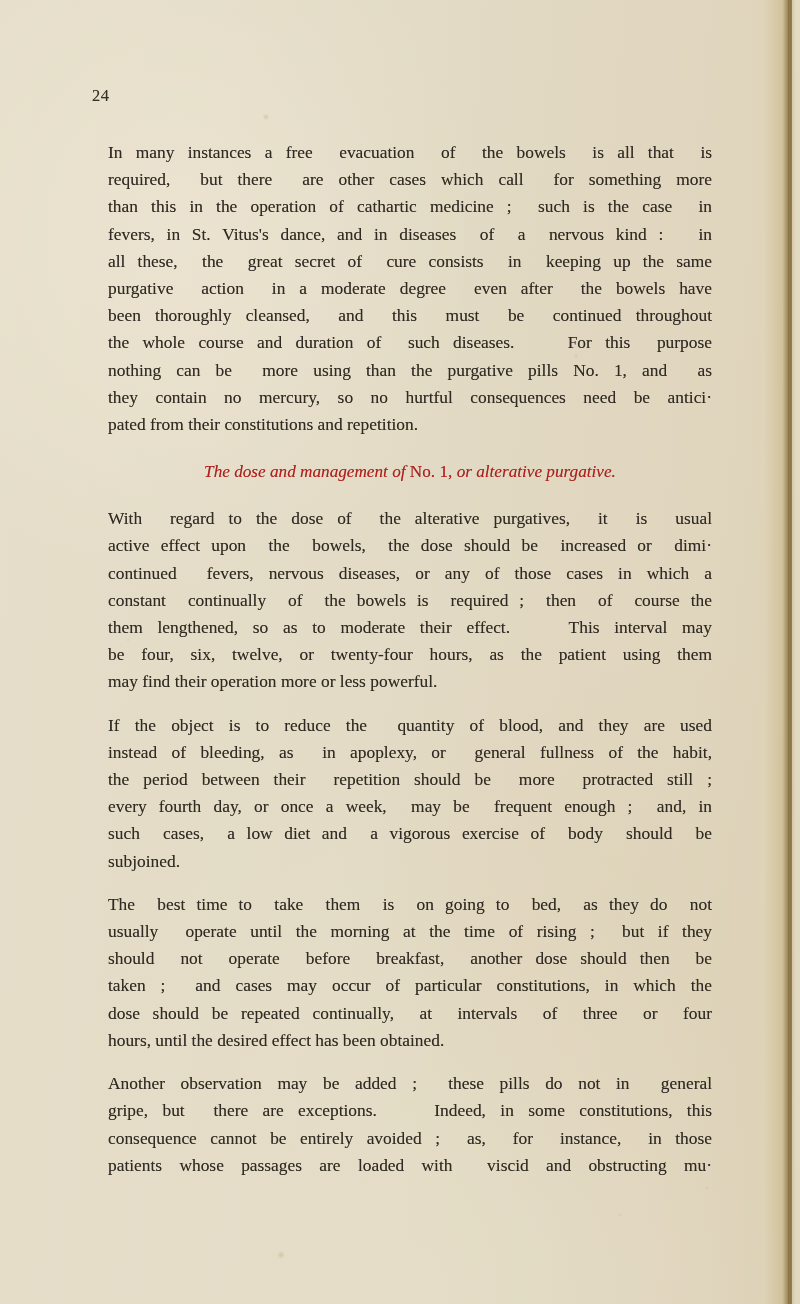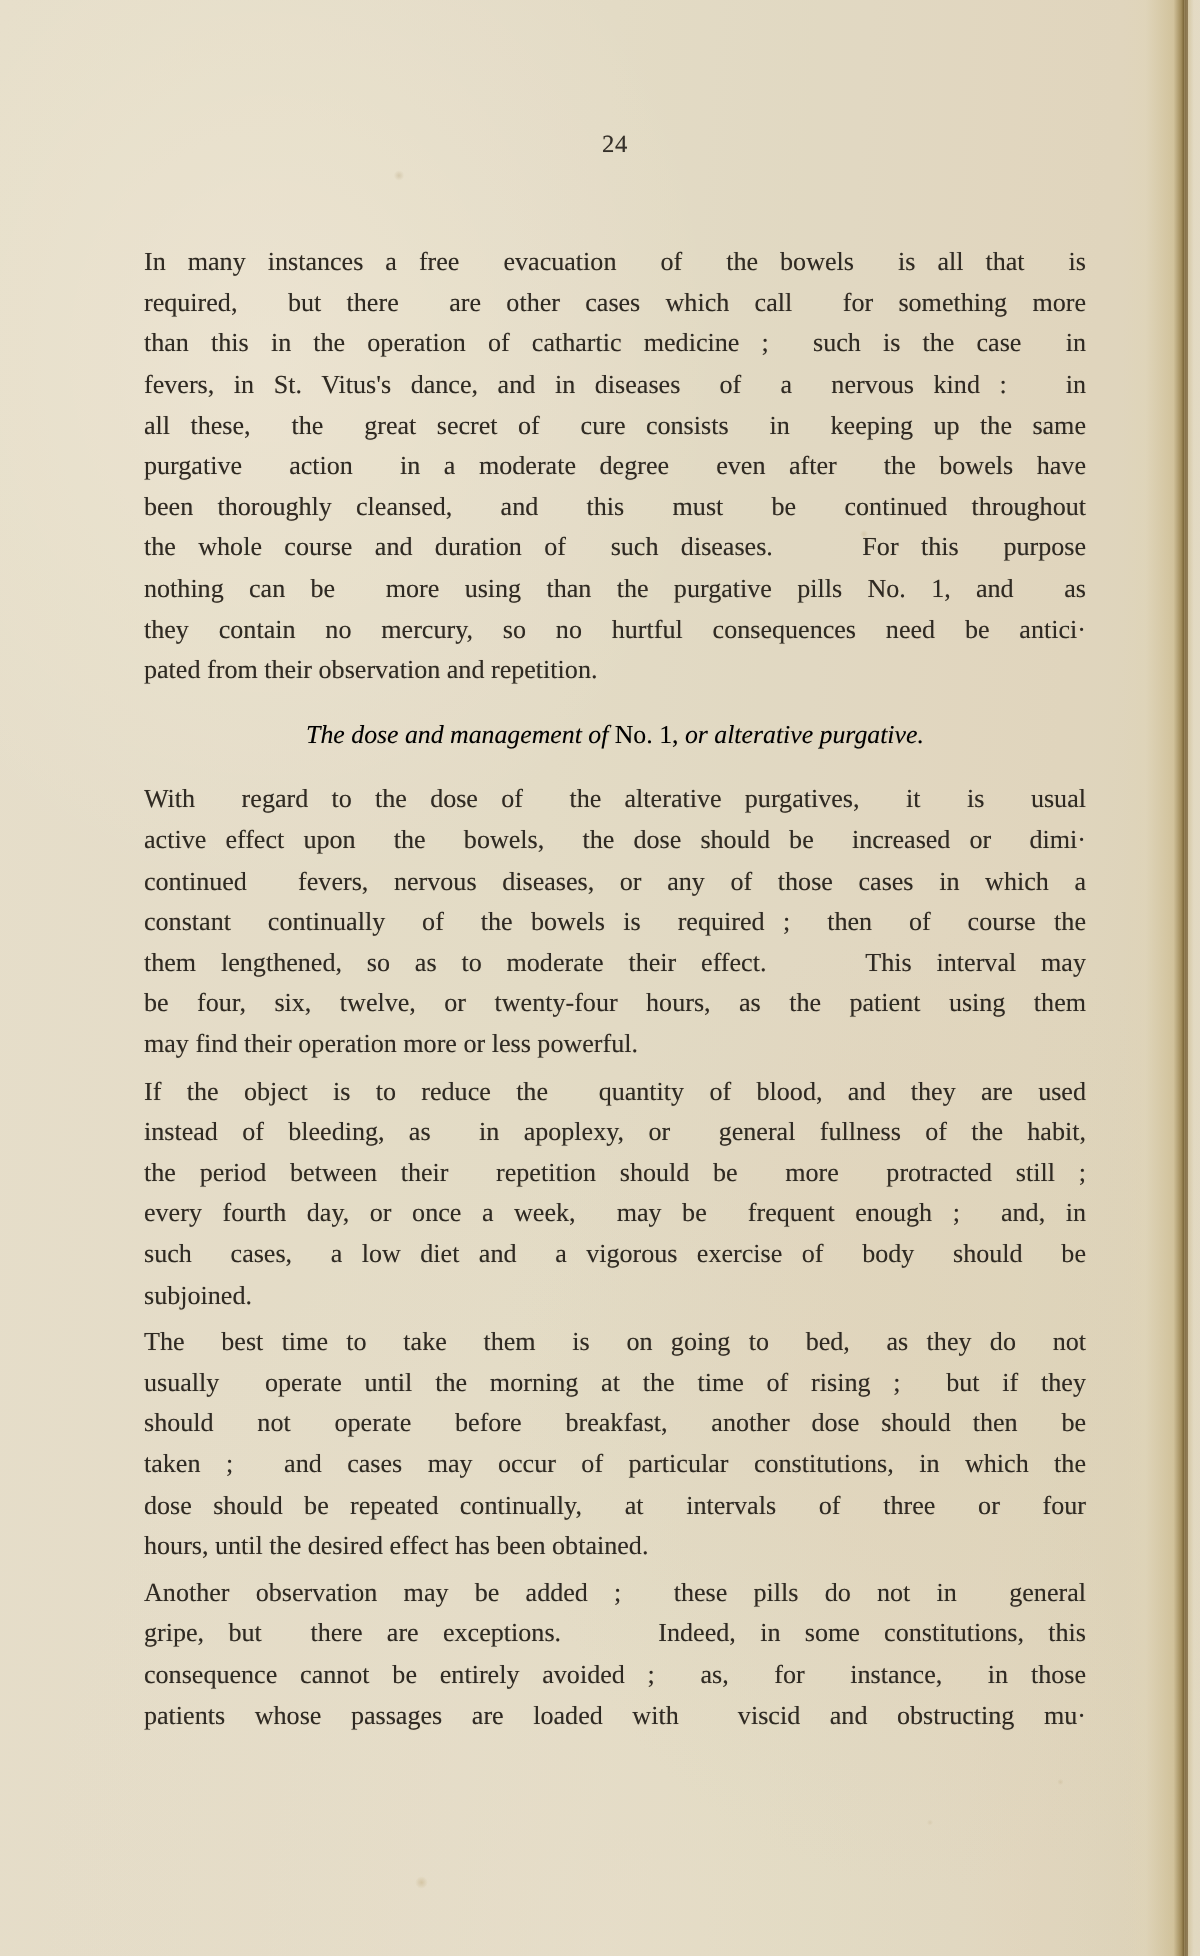--- a/index.html
+++ b/index.html
@@ -81,29 +81,29 @@
 
   
   .text-block {
     position: absolute;
     left: 92px;
     top: 86px;
     width: 636px;
   }
 
   .folio {
-    text-align: center;
+    text-align: left;
     font-size: 16.5px;
     letter-spacing: 0.5px;
-    margin: 0 0 55px 0;
+    margin: 0 0 33px 0;
     color: #35302a;
   }
 
   .para {
-    margin: 4px;
+    margin: 16px;
     font-size: 17.4px;
     line-height: 27.2px;
     text-align: justify;
     text-align-last: left;
     color: #2f2a23;
     hyphens: none;
   }
 
   .para .ln {
     display: block;
@@ -120,21 +120,21 @@
     text-align-last: left;
   }
 
   .section-head {
     margin: 12px;
     padding: 4px 0 4px 0;
     text-align: center;
     font-style: italic;
     font-size: 17.2px;
     line-height: 27px;
-    color: #000000;
+    color: #b91c1c;
   }
   .section-head .roman {
     font-style: normal;
   }
 
   
   .ink-soft {
     text-shadow: 0 0 0.45px rgba(60,50,35,0.45);
   }
 </style>
@@ -157,21 +157,21 @@
       <span class="ln j">In many instances a free  evacuation  of  the bowels  is all that  is</span>
       <span class="ln j">required,  but there  are other cases which call  for something more</span>
       <span class="ln j">than this in the operation of cathartic medicine ;  such is the case  in</span>
       <span class="ln j">fevers, in St. Vitus's dance, and in diseases  of  a  nervous kind :   in</span>
       <span class="ln j">all these,  the  great secret of  cure consists  in  keeping up the same</span>
       <span class="ln j">purgative  action  in a moderate degree  even after  the bowels have</span>
       <span class="ln j">been thoroughly cleansed,  and  this  must  be  continued throughout</span>
       <span class="ln j">the whole course and duration of  such diseases.    For this  purpose</span>
       <span class="ln j">nothing can be  more using than the purgative pills No. 1, and  as</span>
       <span class="ln j">they contain no mercury, so no hurtful consequences need be antici·</span>
-      <span class="ln last">pated from their observation and repetition.</span>
+      <span class="ln last">pated from their constitutions and repetition.</span>
     </p>
 
     <p class="section-head ink-soft"><span>The dose and management of </span><span class="roman">No. 1,</span><span> or alterative purgative.</span></p>
 
     <p class="para ink-soft">
       <span class="ln j">With  regard to the dose of  the alterative purgatives,  it  is  usual</span>
       <span class="ln j">active effect upon  the  bowels,  the dose should be  increased or  dimi·</span>
       <span class="ln j">continued  fevers, nervous diseases, or any of those cases in which a</span>
       <span class="ln j">constant  continually  of  the bowels is  required ;  then  of  course the</span>
       <span class="ln j">them lengthened, so as to moderate their effect.    This interval may</span>

